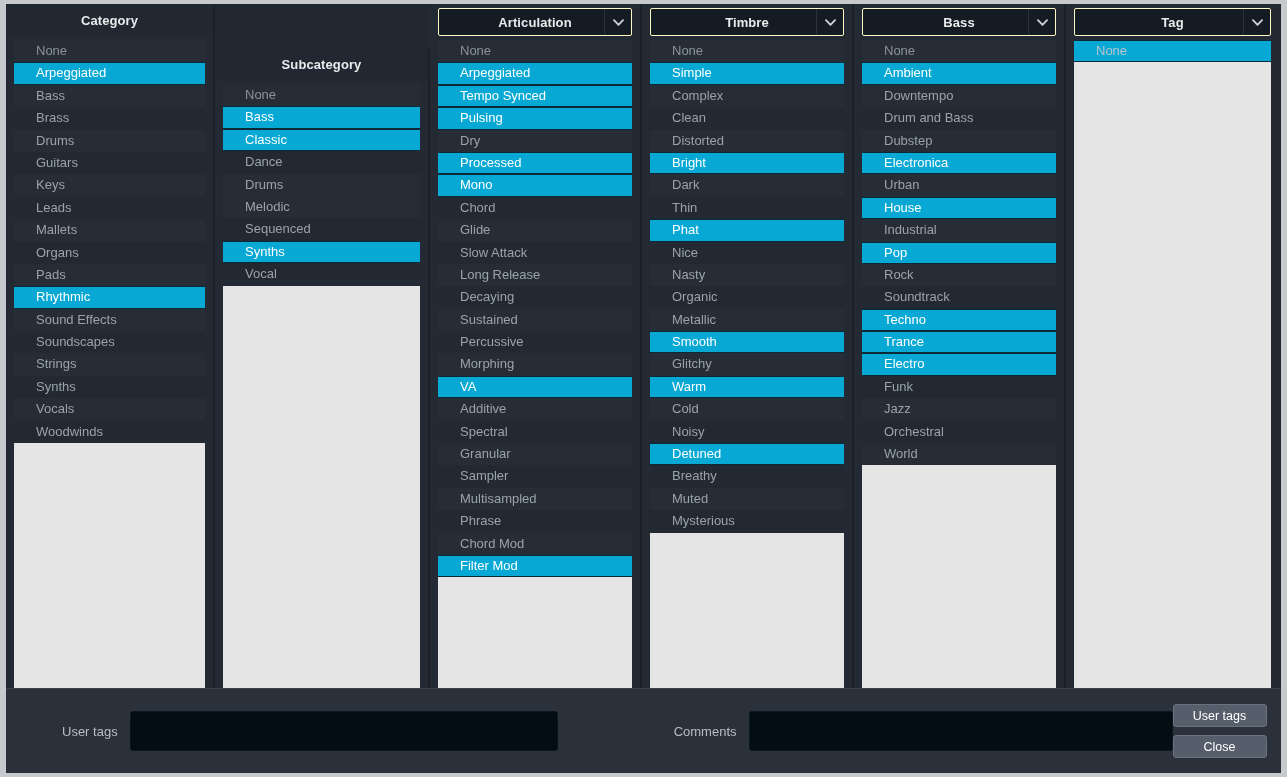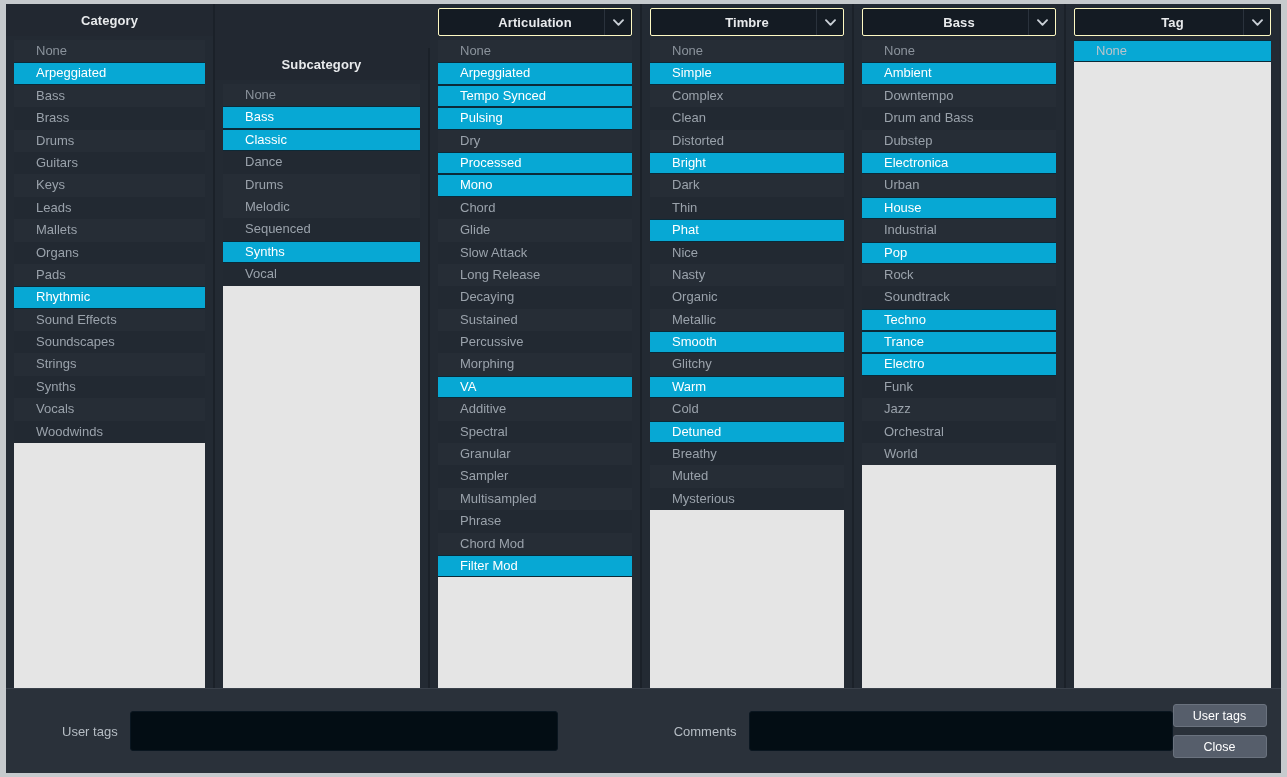--- a/index.html
+++ b/index.html
@@ -292,20 +292,21 @@
             <div class="row alt">Thin</div>
             <div class="row sel">Phat</div>
             <div class="row alt">Nice</div>
             <div class="row">Nasty</div>
             <div class="row alt">Organic</div>
             <div class="row">Metallic</div>
             <div class="row sel">Smooth</div>
             <div class="row">Glitchy</div>
             <div class="row sel">Warm</div>
             <div class="row">Cold</div>
+            <div class="row alt">Noisy</div>
             <div class="row sel">Detuned</div>
             <div class="row alt">Breathy</div>
             <div class="row">Muted</div>
             <div class="row alt">Mysterious</div>
           </div>
         </div>
         <div class="column c4">
           <div class="col-head dropdown">
             <span class="col-head-title">Bass</span>
             <span class="chev-box">

